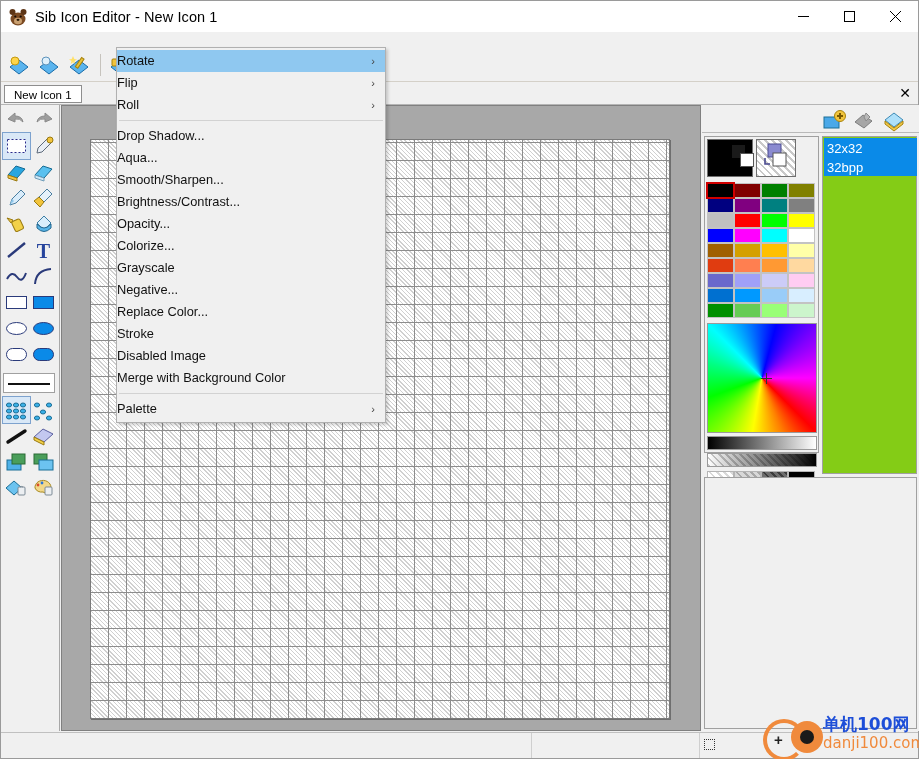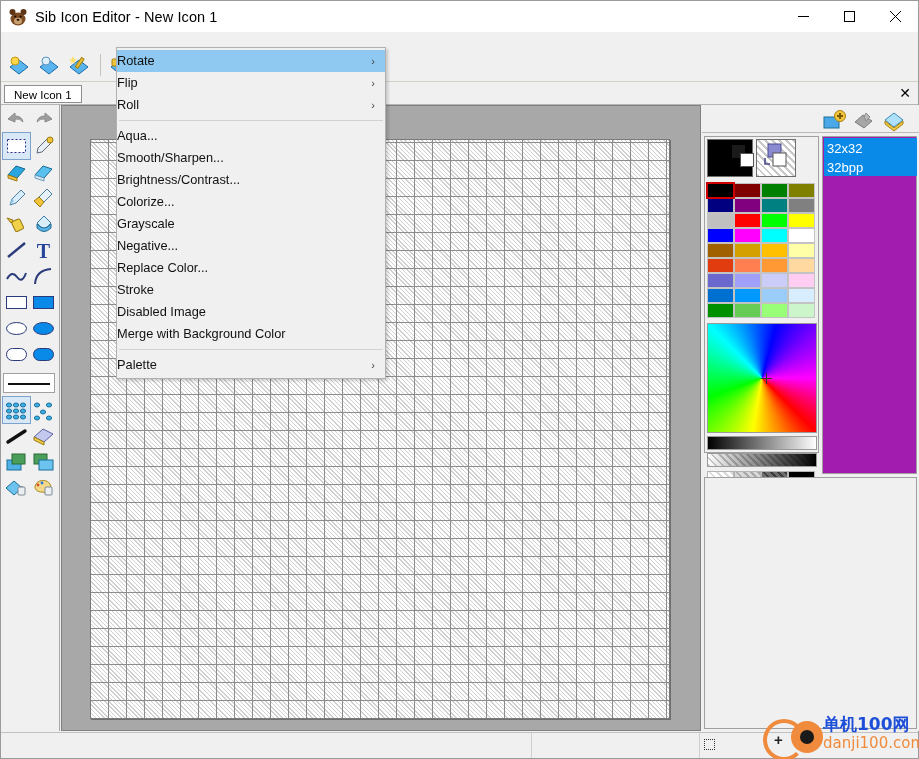--- a/index.html
+++ b/index.html
@@ -107,21 +107,21 @@
   .alpha-ramp{position:absolute;left:2px;top:316px;width:110px;height:14px;
              background:linear-gradient(90deg,rgba(0,0,0,0) 0%,#000 100%),
                         repeating-linear-gradient(45deg,#c9c9c9 0 2px,#fff 2px 5px);
              border:1px solid #9a9a9a;box-sizing:border-box;}
   .alpha-swatches{position:absolute;left:2px;top:334px;width:110px;display:flex;}
   .as{width:27px;height:16px;border:1px solid #b5b5b5;box-sizing:border-box;}
   .recent-bar{position:absolute;left:2px;top:353px;width:110px;height:10px;
               background:linear-gradient(90deg,#000 0%,#7a0000 50%,#ff0000 100%);
               border:1px solid #9a9a9a;box-sizing:border-box;}
   .layer-list{position:absolute;left:120px;top:31px;width:95px;height:338px;
-              background:#a21caf;border:1px solid #a0a0a0;box-sizing:border-box;}
+              background:#84cc16;border:1px solid #a0a0a0;box-sizing:border-box;}
   .layer-item{position:absolute;left:1px;top:1px;width:93px;height:38px;background:#0a8ae8;
               color:#fff;font-size:13px;line-height:19px;padding:1px 0 0 3px;box-sizing:border-box;}
   .preview-box{position:absolute;left:2px;top:372px;width:213px;height:252px;
                background:#f0f0f0;border:1px solid #a0a0a0;box-sizing:border-box;}
 
   
   .statusbar{position:absolute;left:0;top:731px;width:917px;height:26px;background:#f0f0f0;
              border-top:1px solid #c0c0c0;box-sizing:border-box;}
   .st-sep{position:absolute;top:0;width:1px;height:25px;background:#cfcfcf;}
   .st-cursor{position:absolute;left:703px;top:6px;width:11px;height:11px;
@@ -596,23 +596,25 @@
     </div>
     <div class="mi">
       <span>Flip</span>
       <span class="sub">›</span>
     </div>
     <div class="mi">
       <span>Roll</span>
       <span class="sub">›</span>
     </div>
     <div class="msep"></div>
+    <div class="mi">Drop Shadow...</div>
     <div class="mi">Aqua...</div>
     <div class="mi">Smooth/Sharpen...</div>
     <div class="mi">Brightness/Contrast...</div>
+    <div class="mi">Opacity...</div>
     <div class="mi">Colorize...</div>
     <div class="mi">Grayscale</div>
     <div class="mi">Negative...</div>
     <div class="mi">Replace Color...</div>
     <div class="mi">Stroke</div>
     <div class="mi">Disabled Image</div>
     <div class="mi">Merge with Background Color</div>
     <div class="msep"></div>
     <div class="mi">
       <span>Palette</span>

